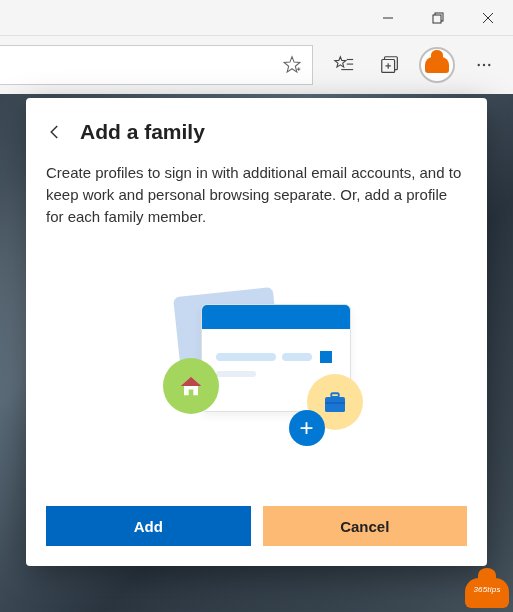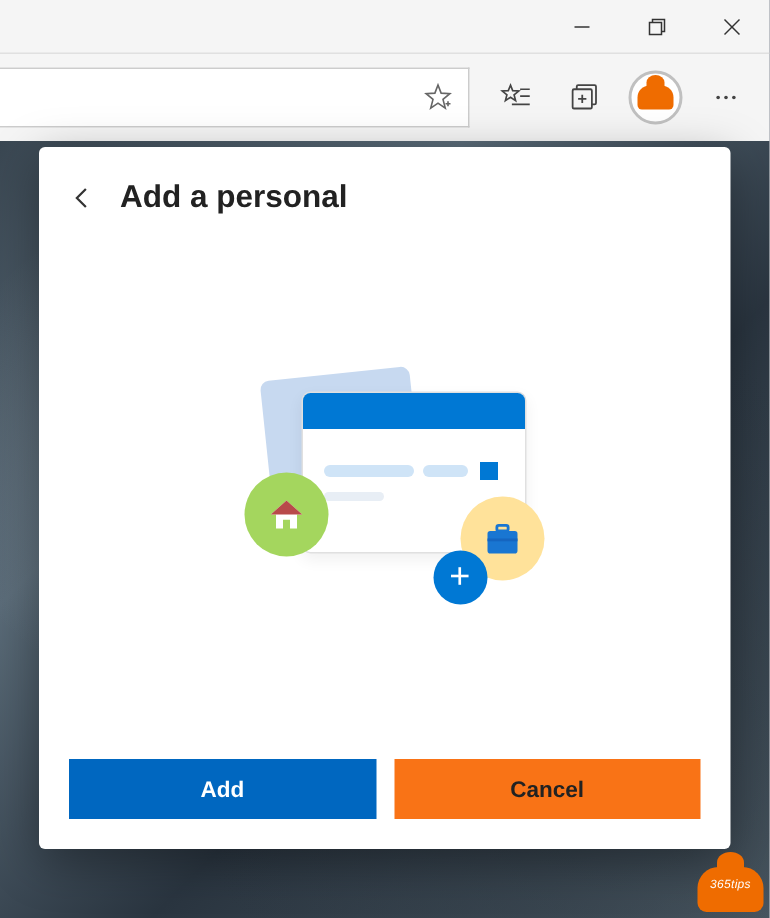--- a/index.html
+++ b/index.html
@@ -256,21 +256,21 @@
   font-size: 15px;
   font-weight: 600;
   cursor: pointer;
   border: none;
 }
 .btn-primary {
   background: #0067c0;
   color: #fff;
 }
 .btn-secondary {
-  background: #f97316;
+  background: #fdba74;
   color: #222;
 }
 
 .corner-badge {
   position: absolute;
   bottom: 4px;
   right: 4px;
   width: 44px;
   height: 30px;
   background: #ef6c00;
@@ -357,22 +357,23 @@
 
 <div class="bg-wallpaper"></div>
 
 <div class="popup">
   <div class="popup-header">
     <div class="back-btn">
       <svg width="18" height="18" viewBox="0 0 24 24">
         <polyline points="15,4 7,12 15,20" fill="none" stroke="#333" stroke-width="2"></polyline>
       </svg>
     </div>
-    <div class="popup-title">Add a personal</div>
-  </div>
+    <div class="popup-title">Add a family</div>
+  </div>
+  <div class="popup-desc">Create profiles to sign in with additional email accounts, and to keep work and personal browsing separate. Or, add a profile for each family member.</div>
 
   <div class="illustration">
     <div class="illus-box">
       <div class="rect-back"></div>
       <div class="card-front">
         <div class="bar"></div>
         <div class="line1"></div>
         <div class="line2"></div>
         <div class="sq"></div>
         <div class="line3"></div>

